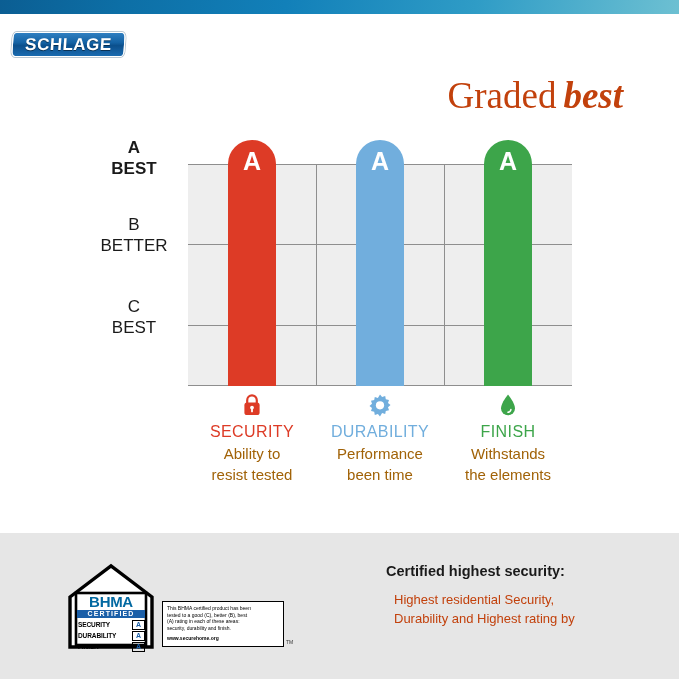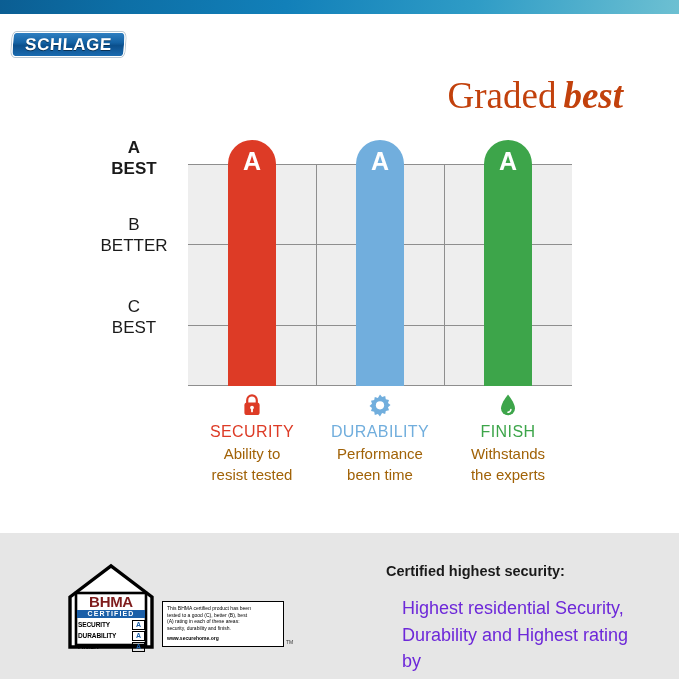--- a/index.html
+++ b/index.html
@@ -118,21 +118,21 @@
   }
   .bhma-house{
     position:absolute;left:0;top:0;width:86px;height:86px;
   }
   .bhma-inner{
     position:absolute;left:9px;top:31px;width:68px;height:50px;
     display:flex;flex-direction:column;
   }
   .bhma-word{
     font-weight:bold;font-size:15px;letter-spacing:-0.3px;
-    text-align:center;color:#7f1d1d;line-height:15px;
+    text-align:center;color:#0369a1;line-height:15px;
     font-family:"Liberation Sans", sans-serif;
   }
   .bhma-cert{
     background:#1b5fa8;color:#ffffff;font-size:7px;font-weight:bold;
     letter-spacing:1.1px;text-align:center;line-height:8px;margin-top:1px;
   }
   .bhma-rows{margin-top:1.5px;}
   .bhma-row{
     display:flex;align-items:stretch;height:10px;margin-bottom:1px;
   }
@@ -158,21 +158,21 @@
   }
   .bhma-tm{
     position:absolute;left:218px;top:76px;font-size:5px;color:#333;
   }
 
   .band-text{position:absolute;left:386px;top:30px;width:260px;}
   .band-title{
     font-size:14.5px;font-weight:bold;color:#1a1a1a;margin:0 0 11px 0;
   }
   .band-body{
-    font-size:18px;color:#6d28d9;line-height:1.48;margin:16px;
+    font-size:13px;color:#c2410c;line-height:1.48;margin:8px;
   }
 </style>
 </head>
 <body>
 
 <div id="root">
 
   <div class="topbar"></div>
 
   <div class="logo">
@@ -254,21 +254,21 @@
     <div class="cat" style="left:256px;">
       <div class="cat-icon">
         <svg width="20" height="25" viewBox="0 0 20 25" aria-hidden="true">
           <path d="M10 1.5C10 1.5 3 10 3 15.3a7 7 0 0 0 14 0C17 10 10 1.5 10 1.5z" fill="#3da54a"></path>
           <path d="M12.9 16.6a3.1 3.1 0 0 1-3 2.6" fill="none" stroke="#ffffff" stroke-width="1.5" stroke-linecap="round"></path>
         </svg>
       </div>
       <div class="cat-name" style="color:#3da54a;">FINISH</div>
       <div class="cat-desc">
         <span>Withstands</span><br>
-        <span>the experts</span>
+        <span>the elements</span>
       </div>
     </div>
   </div>
 
   <div class="band">
 
     <div class="bhma">
       <svg class="bhma-house" viewBox="0 0 86 86">
         <path d="M2 84 V34 L43 3 L84 34 V84 Z" fill="#ffffff" stroke="#000000" stroke-width="3.4"></path>
         <rect x="8" y="30" width="70" height="52" fill="none" stroke="#000000" stroke-width="2.6"></rect>

